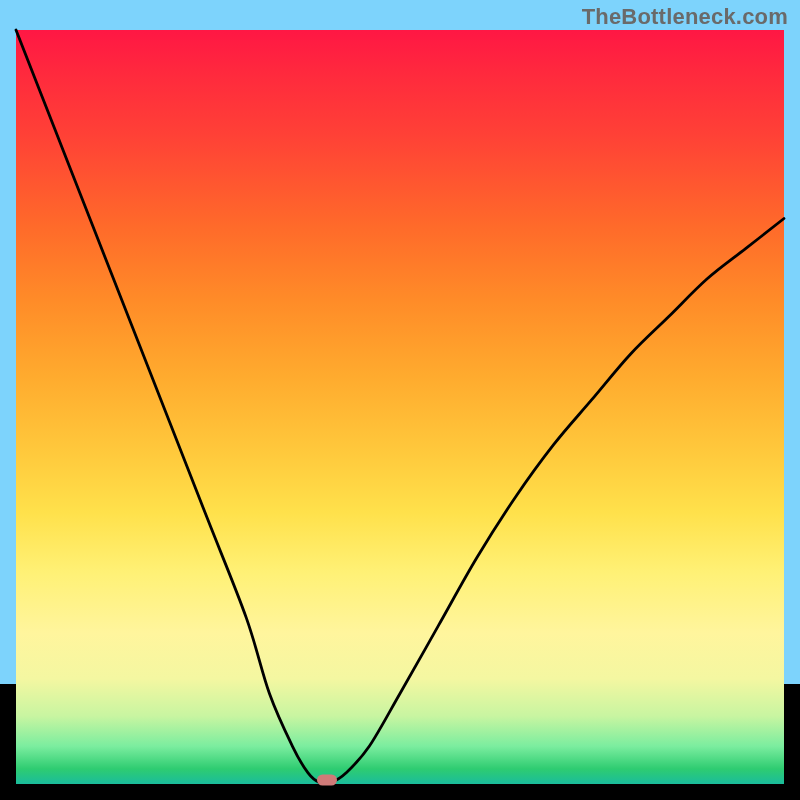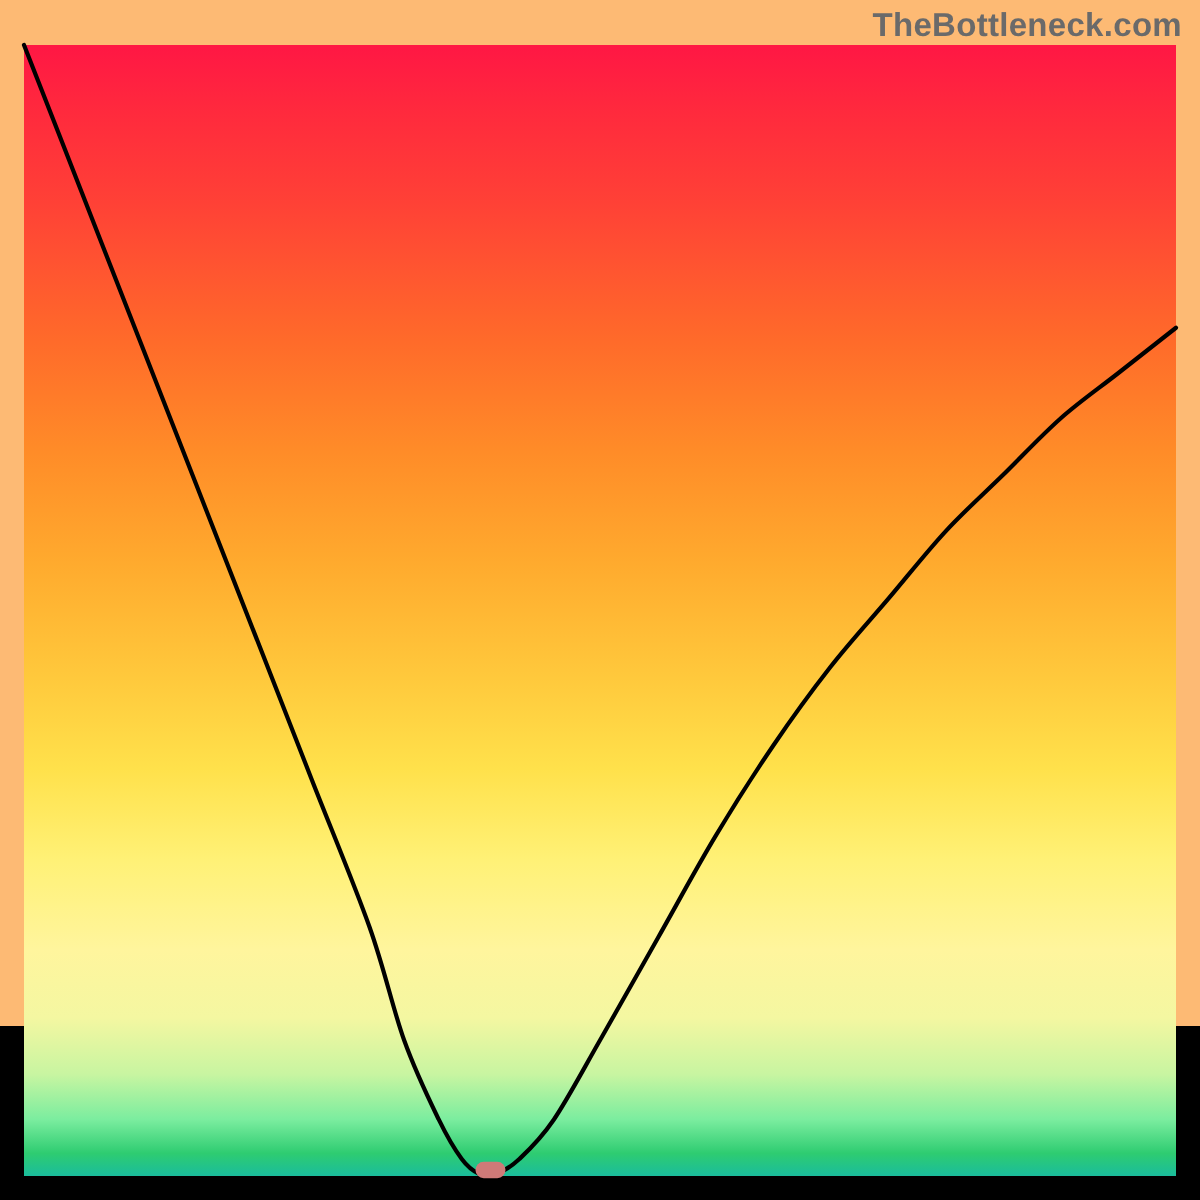--- a/index.html
+++ b/index.html
@@ -1,21 +1,21 @@
 <!DOCTYPE html>
 <html><head>
 <meta charset="utf-8">
 <style>
   * { margin: 0; padding: 0; box-sizing: border-box; }
   html, body { width: 800px; height: 800px; overflow: hidden; background: #000; }
   .frame {
     position: relative;
     width: 800px;
     height: 684px;
-    background: #fdba74;
+    background: #7dd3fc;
   }
   .watermark {
     position: absolute;
     top: 4px;
     right: 12px;
     font-family: Arial, Helvetica, sans-serif;
     font-size: 22px;
     font-weight: 600;
     color: #6a6a6a;
     letter-spacing: 0.2px;

